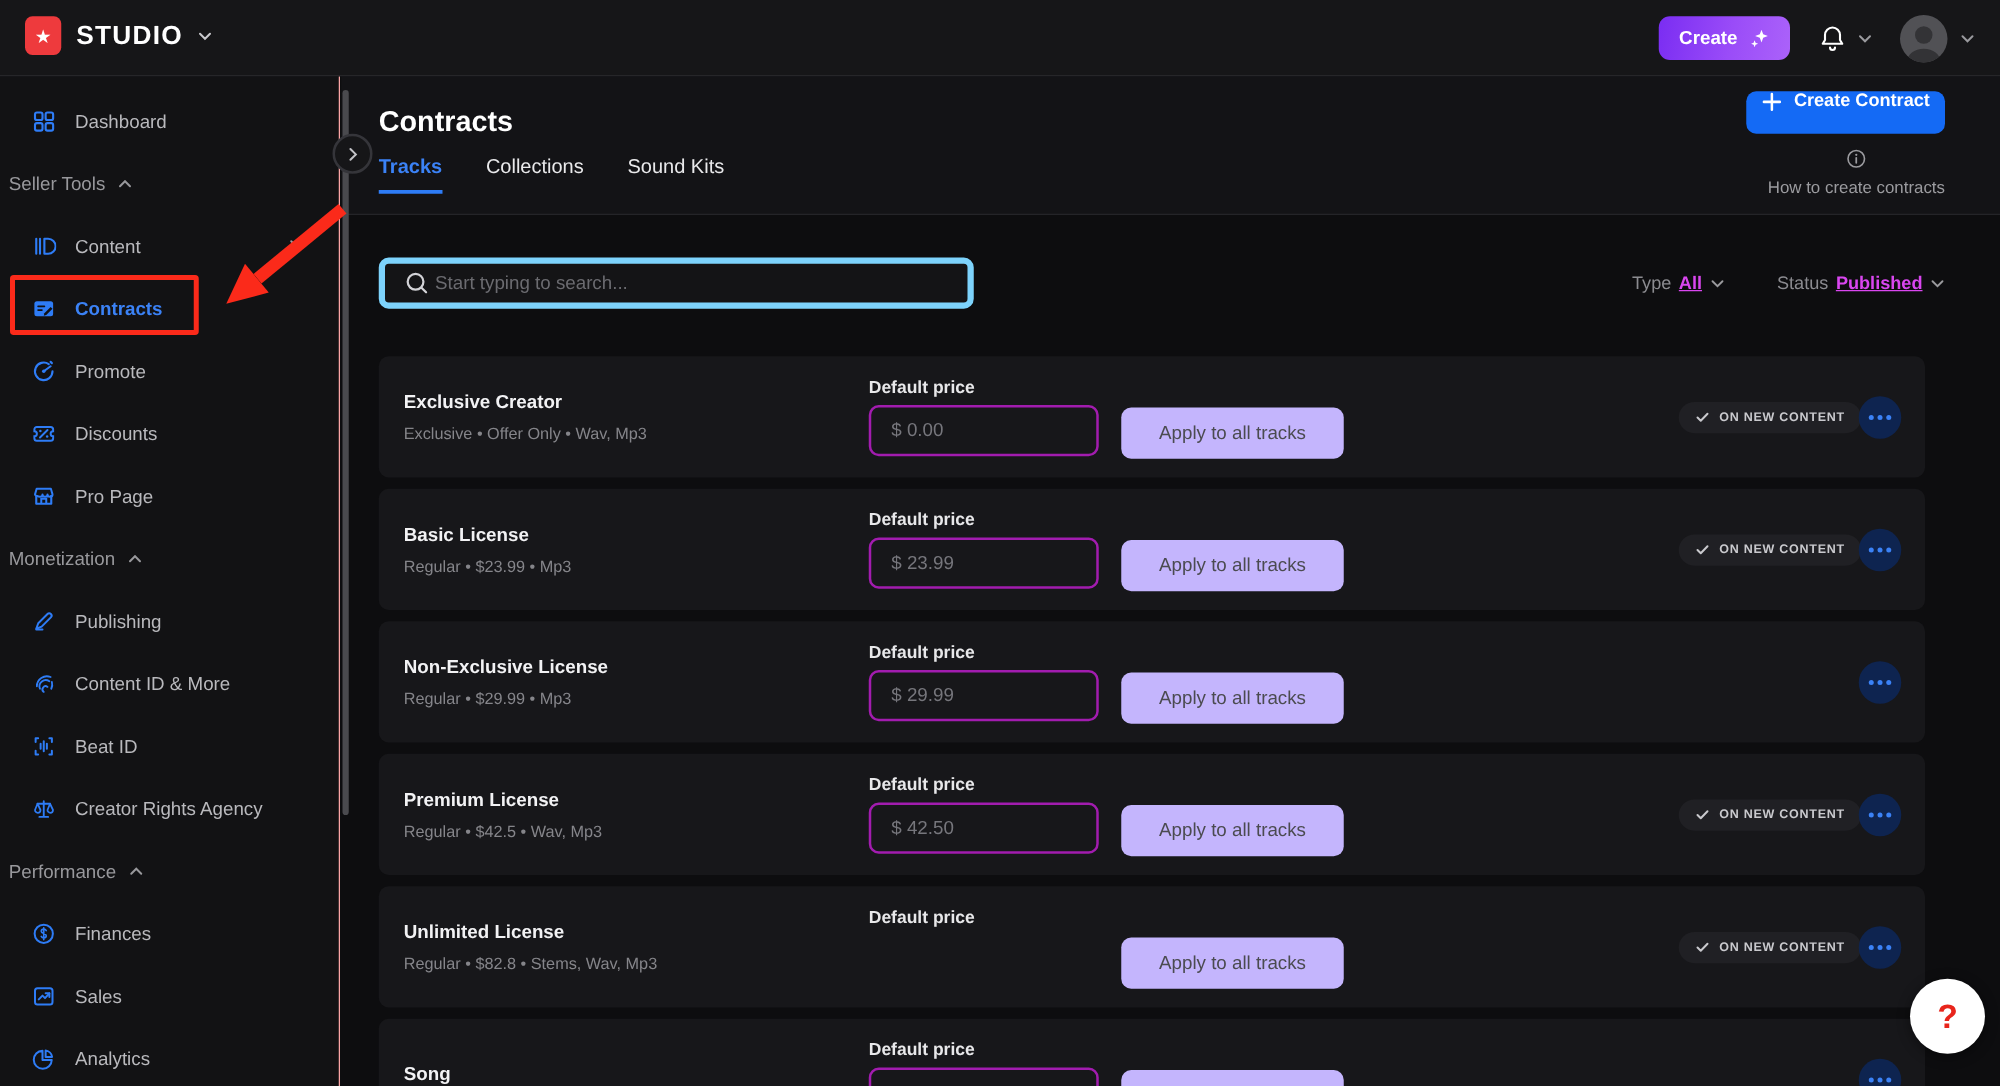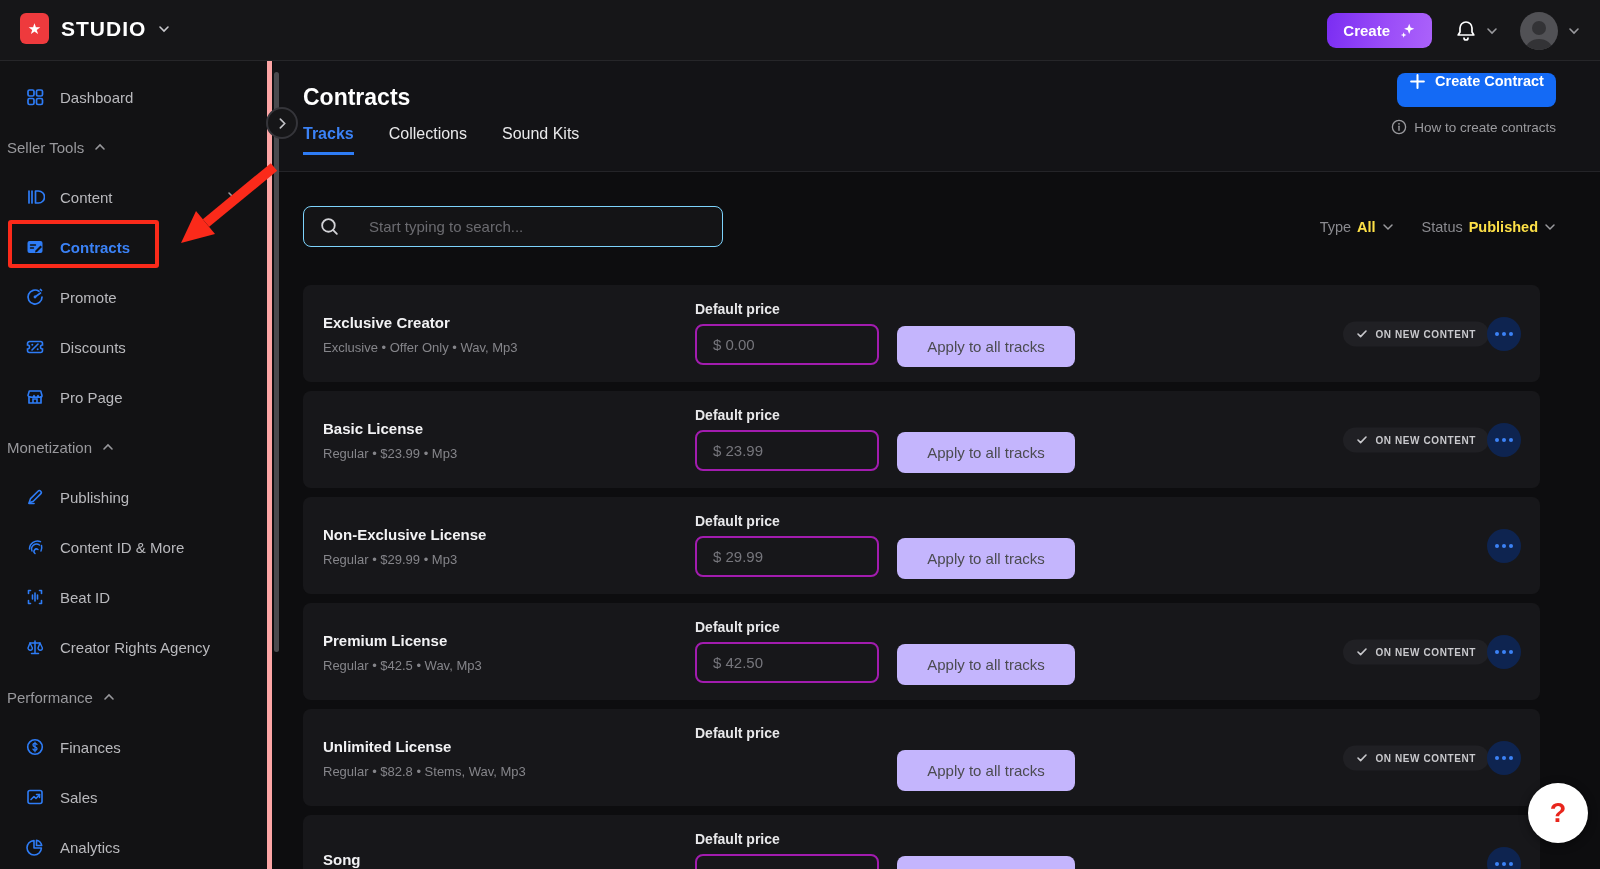--- a/index.html
+++ b/index.html
@@ -20,21 +20,21 @@
     background:linear-gradient(100deg,#7a2df2 0%,#9a4cf8 55%,#ab62fa 100%);
     color:#fff; font-size:15px; font-weight:600; display:flex; align-items:center; gap:9px; cursor:pointer;
     font-family:"Liberation Sans", sans-serif; }
   .bell-wrap { display:flex; align-items:center; gap:8px; cursor:pointer; }
   .avatar-wrap { display:flex; align-items:center; gap:10px; cursor:pointer; }
   .avatar { width:38px; height:38px; border-radius:50%; background:#515155; overflow:hidden;
     display:flex; align-items:flex-end; justify-content:center; }
 
   
   .sidebar { position:absolute; left:0; top:61px; width:272px; height:808px;
-    background:#121214; border-right:5px solid #fca5a5; padding-top:11px; z-index:2; }
+    background:#121214; border-right:1px solid #fca5a5; padding-top:11px; z-index:2; }
   .side-row { height:50px; display:flex; align-items:center; gap:15px; padding-left:25px;
     color:#b9b9bd; font-size:15px; cursor:pointer; position:relative; }
   .side-row .lbl { white-space:nowrap; }
   .side-section { height:50px; display:flex; align-items:center; gap:10px; padding-left:7px;
     color:#98989c; font-size:15px; cursor:pointer; }
   .side-row.active { color:#3b82f6; font-weight:700; }
   .icon20 { width:20px; height:20px; flex:0 0 20px; }
   .row-chev { position:absolute; right:30px; }
   .scroll-thumb { position:absolute; left:274px; top:72px; width:5px; height:580px;
     background:#4a4a4e; border-radius:3px; z-index:3; }
@@ -51,33 +51,33 @@
   .page-title { position:absolute; left:303px; top:84px; color:#fff; font-size:23px; font-weight:700; }
   .tabs { position:absolute; left:303px; top:117px; height:38px; display:flex; gap:35px; }
   .tab { height:38px; line-height:34px; color:#e9e9eb; font-size:16px; cursor:pointer; }
   .tab.active { color:#3b82f6; font-weight:600; border-bottom:3px solid #2e7cf6; }
   .tabs-divider { position:absolute; left:273px; top:171px; width:1327px; height:1px; background:#242428; }
   .create-contract { position:absolute; left:1397px; top:73px; width:159px; height:34px; border:none;
     background:#146af5; color:#fff; border-radius:8px; font-size:14.5px; font-weight:600;
     display:flex; align-items:flex-start; justify-content:center; gap:9px; cursor:pointer;
     font-family:"Liberation Sans", sans-serif; }
   .how-to { position:absolute; right:44px; top:119px; color:#9b9b9f; font-size:13.5px;
-    display:flex; align-items:center; gap:7px; cursor:pointer; }
-
-  
-  .search-box { position:absolute; left:303px; top:206px; width:420px; height:41px;
-    background:#141416; border:1px solid #7dd3fc; border-radius:8px;
-    display:flex; align-items:center; gap:29px; padding:0 15px; }
+    display:flex; align-items:center; gap:7px; cursor:pointer;flex-direction:column; }
+
+  
+  .search-box { position:absolute; left:303px; top:206px; width:476px; height:41px;
+    background:#141416; border:5px solid #7dd3fc; border-radius:8px;
+    display:flex; align-items:center; gap:4px; padding:0 15px; }
   .search-box input { flex:1; background:transparent; border:none; outline:none;
     color:#c9c9cd; font-size:15px; font-family:"Liberation Sans", sans-serif; }
   .search-box input::placeholder { color:#6b6b70; }
-  .filters { position:absolute; right:44px; top:206px; height:41px; display:flex; align-items:center; gap:28px; }
+  .filters { position:absolute; right:44px; top:206px; height:41px; display:flex; align-items:center; gap:42px; }
   .filter { display:flex; align-items:center; gap:6px; cursor:pointer; font-size:14.5px; }
   .filter .f-label { color:#8b8b90; }
-  .filter .f-value { color:#fde047; font-weight:700; }
+  .filter .f-value { color:#d946ef; font-weight:700;text-decoration:underline; }
 
   
   .cards { position:absolute; left:303px; top:285px; width:1237px; }
   .card { position:relative; width:1237px; height:97px; background:#17171a; border-radius:8px; margin-bottom:9px; }
   .card-info { position:absolute; left:20px; top:50%; transform:translateY(-50%); }
   .card-title { color:#f2f2f4; font-size:15px; font-weight:600; margin-bottom:9px; }
   .card-sub { color:#85858a; font-size:13px; }
   .price-group { position:absolute; left:392px; top:16px; }
   .price-label { color:#e8e8ea; font-size:14px; font-weight:600; margin-bottom:7px; }
   .price-input { width:184px; height:41px; background:transparent; border:2px solid #a21caf;

